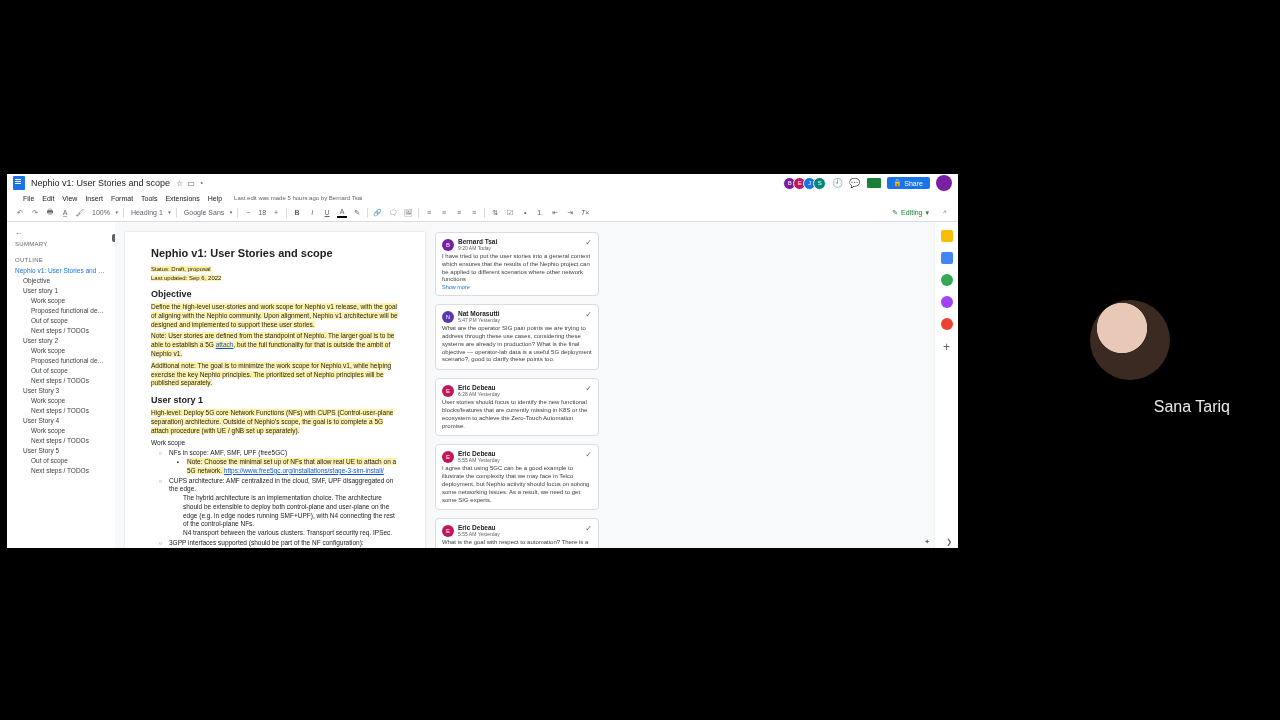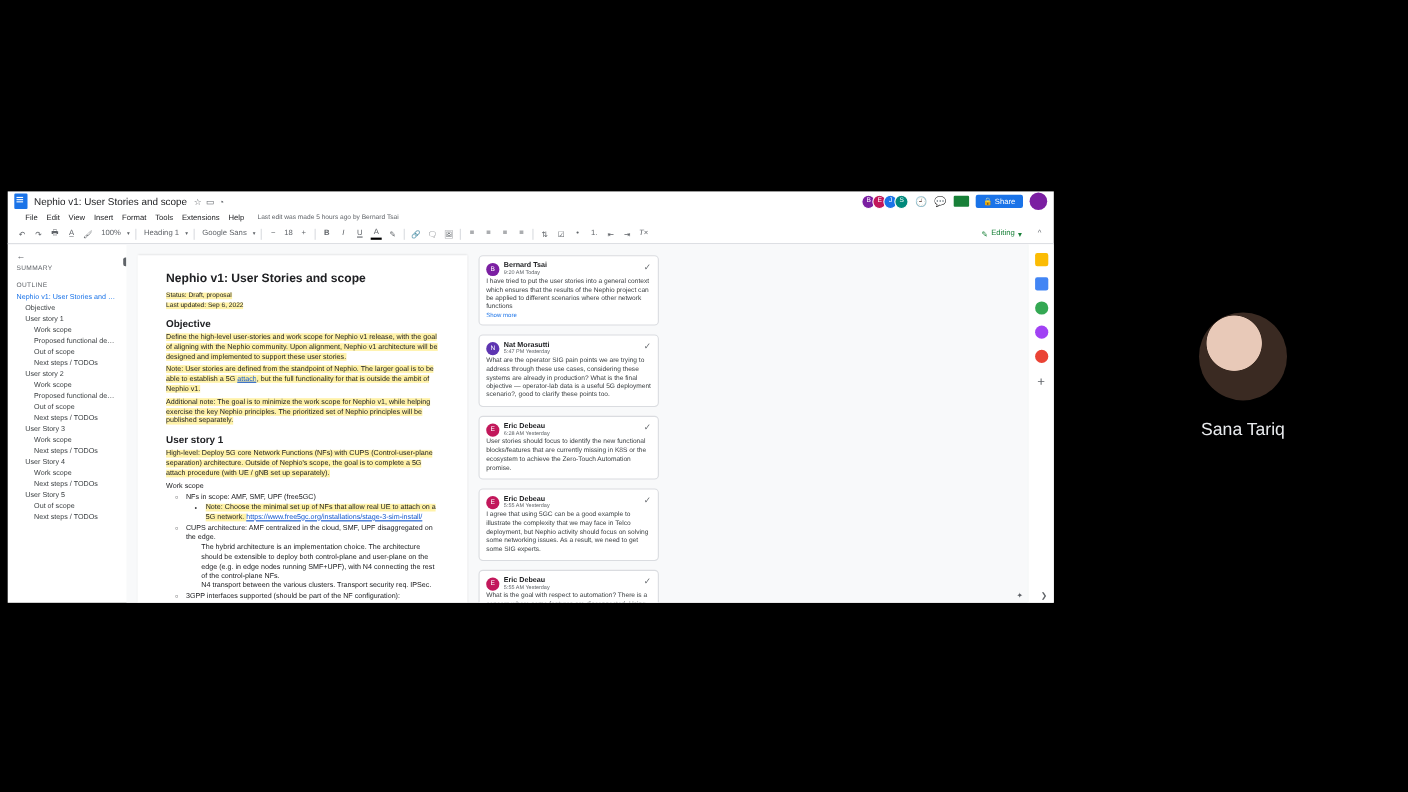--- a/index.html
+++ b/index.html
@@ -63,21 +63,21 @@
   .c-check { position:absolute; right:6px; top:5px; color:#5f6368; font-size:8px; }
   .c-body { line-height:1.3; }
   .c-more { color:#1a73e8; font-size:5.5px; }
   
   .siderail { width:24px; background:#fff; border-left:1px solid #f1f3f4; display:flex; flex-direction:column; align-items:center; padding-top:8px; gap:10px; }
   .rail-icon { width:12px; height:12px; border-radius:2px; }
   .rail-plus { color:#5f6368; font-size:12px; }
   .bottom-nav { position:absolute; bottom:2px; right:28px; font-size:7px; color:#5f6368; }
   .bottom-nav-r { position:absolute; bottom:2px; right:6px; font-size:7px; color:#5f6368; }
   
-  .speaker { position:absolute; right:50px; top:284px; width:200px; text-align:center; }
+  .speaker { position:absolute; right:50px; top:300px; width:200px; text-align:right; }
   .speaker-av { width:80px; height:80px; border-radius:50%; background:radial-gradient(circle at 40% 35%, #e8c9b8 0 35%, #3a2a22 36% 100%); margin:0 auto 18px; }
   .speaker-name { color:#e8eaed; font-size:16px; }
 </style>
 </head>
 <body>
 
 <div class="docs-window">
 
   <div class="titlebar">
     <div class="docs-logo"></div>

